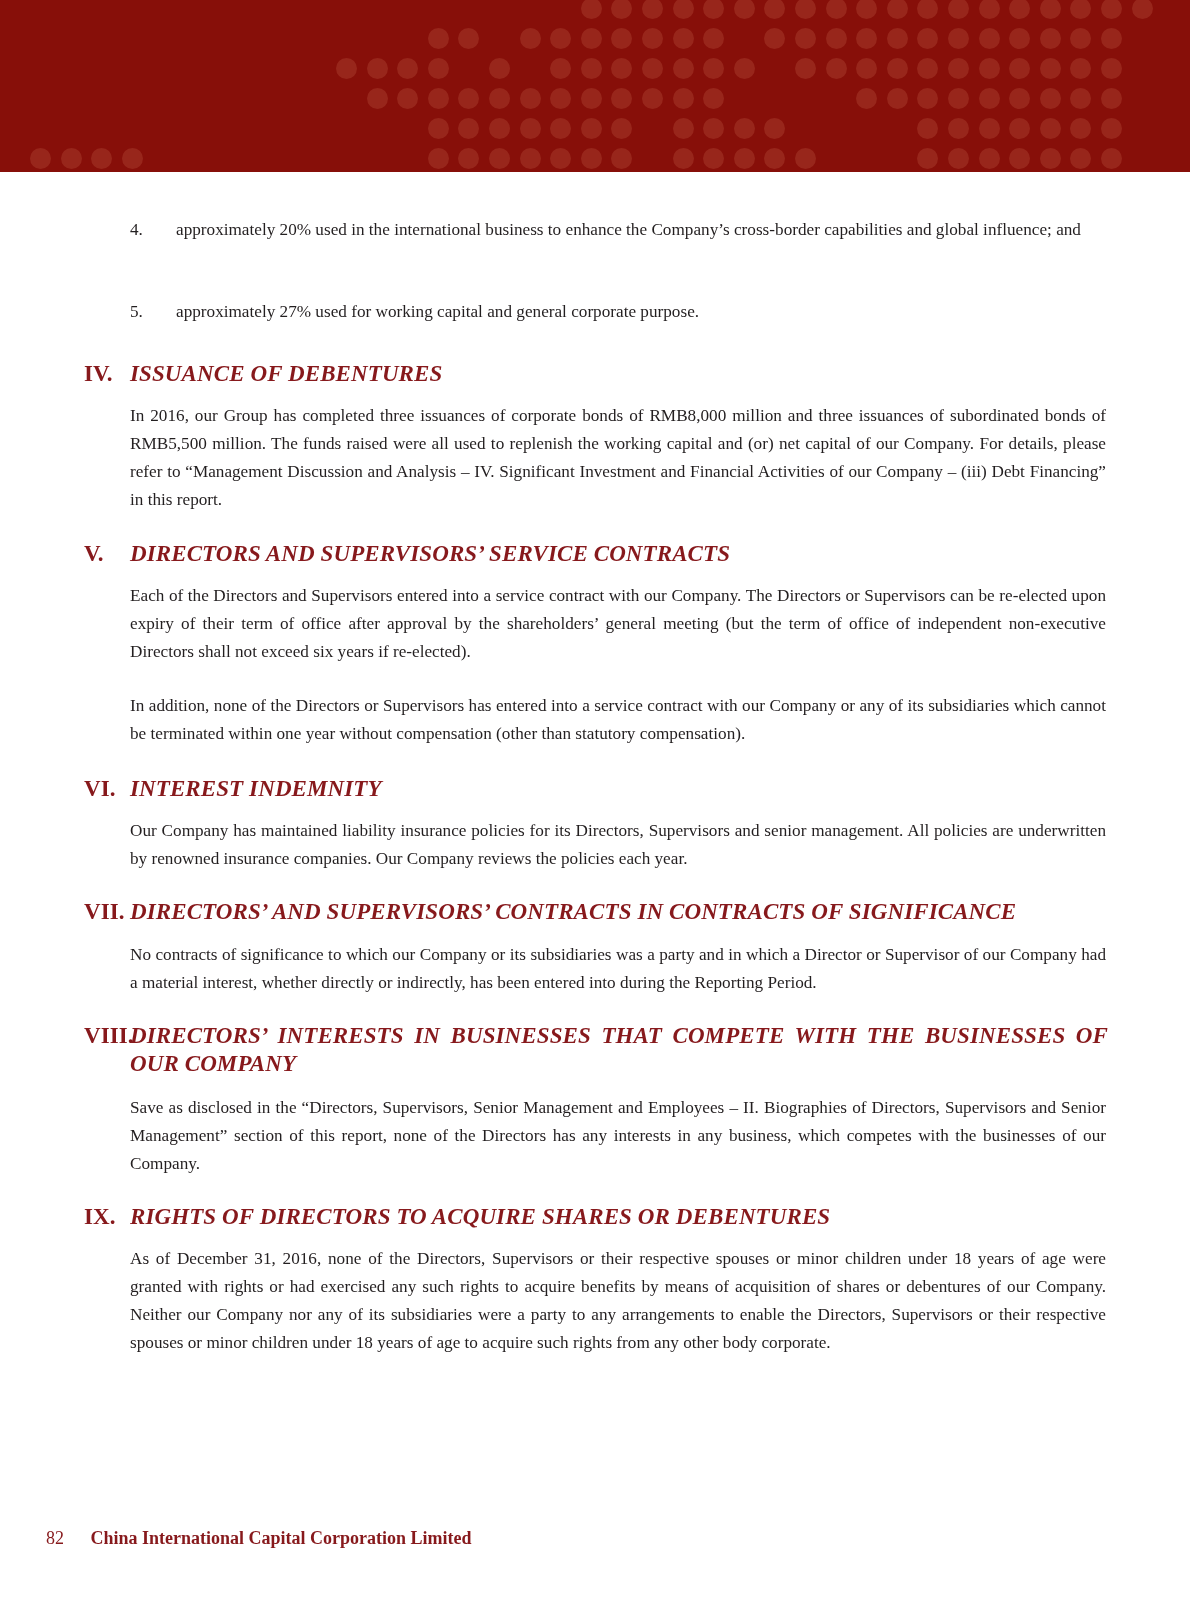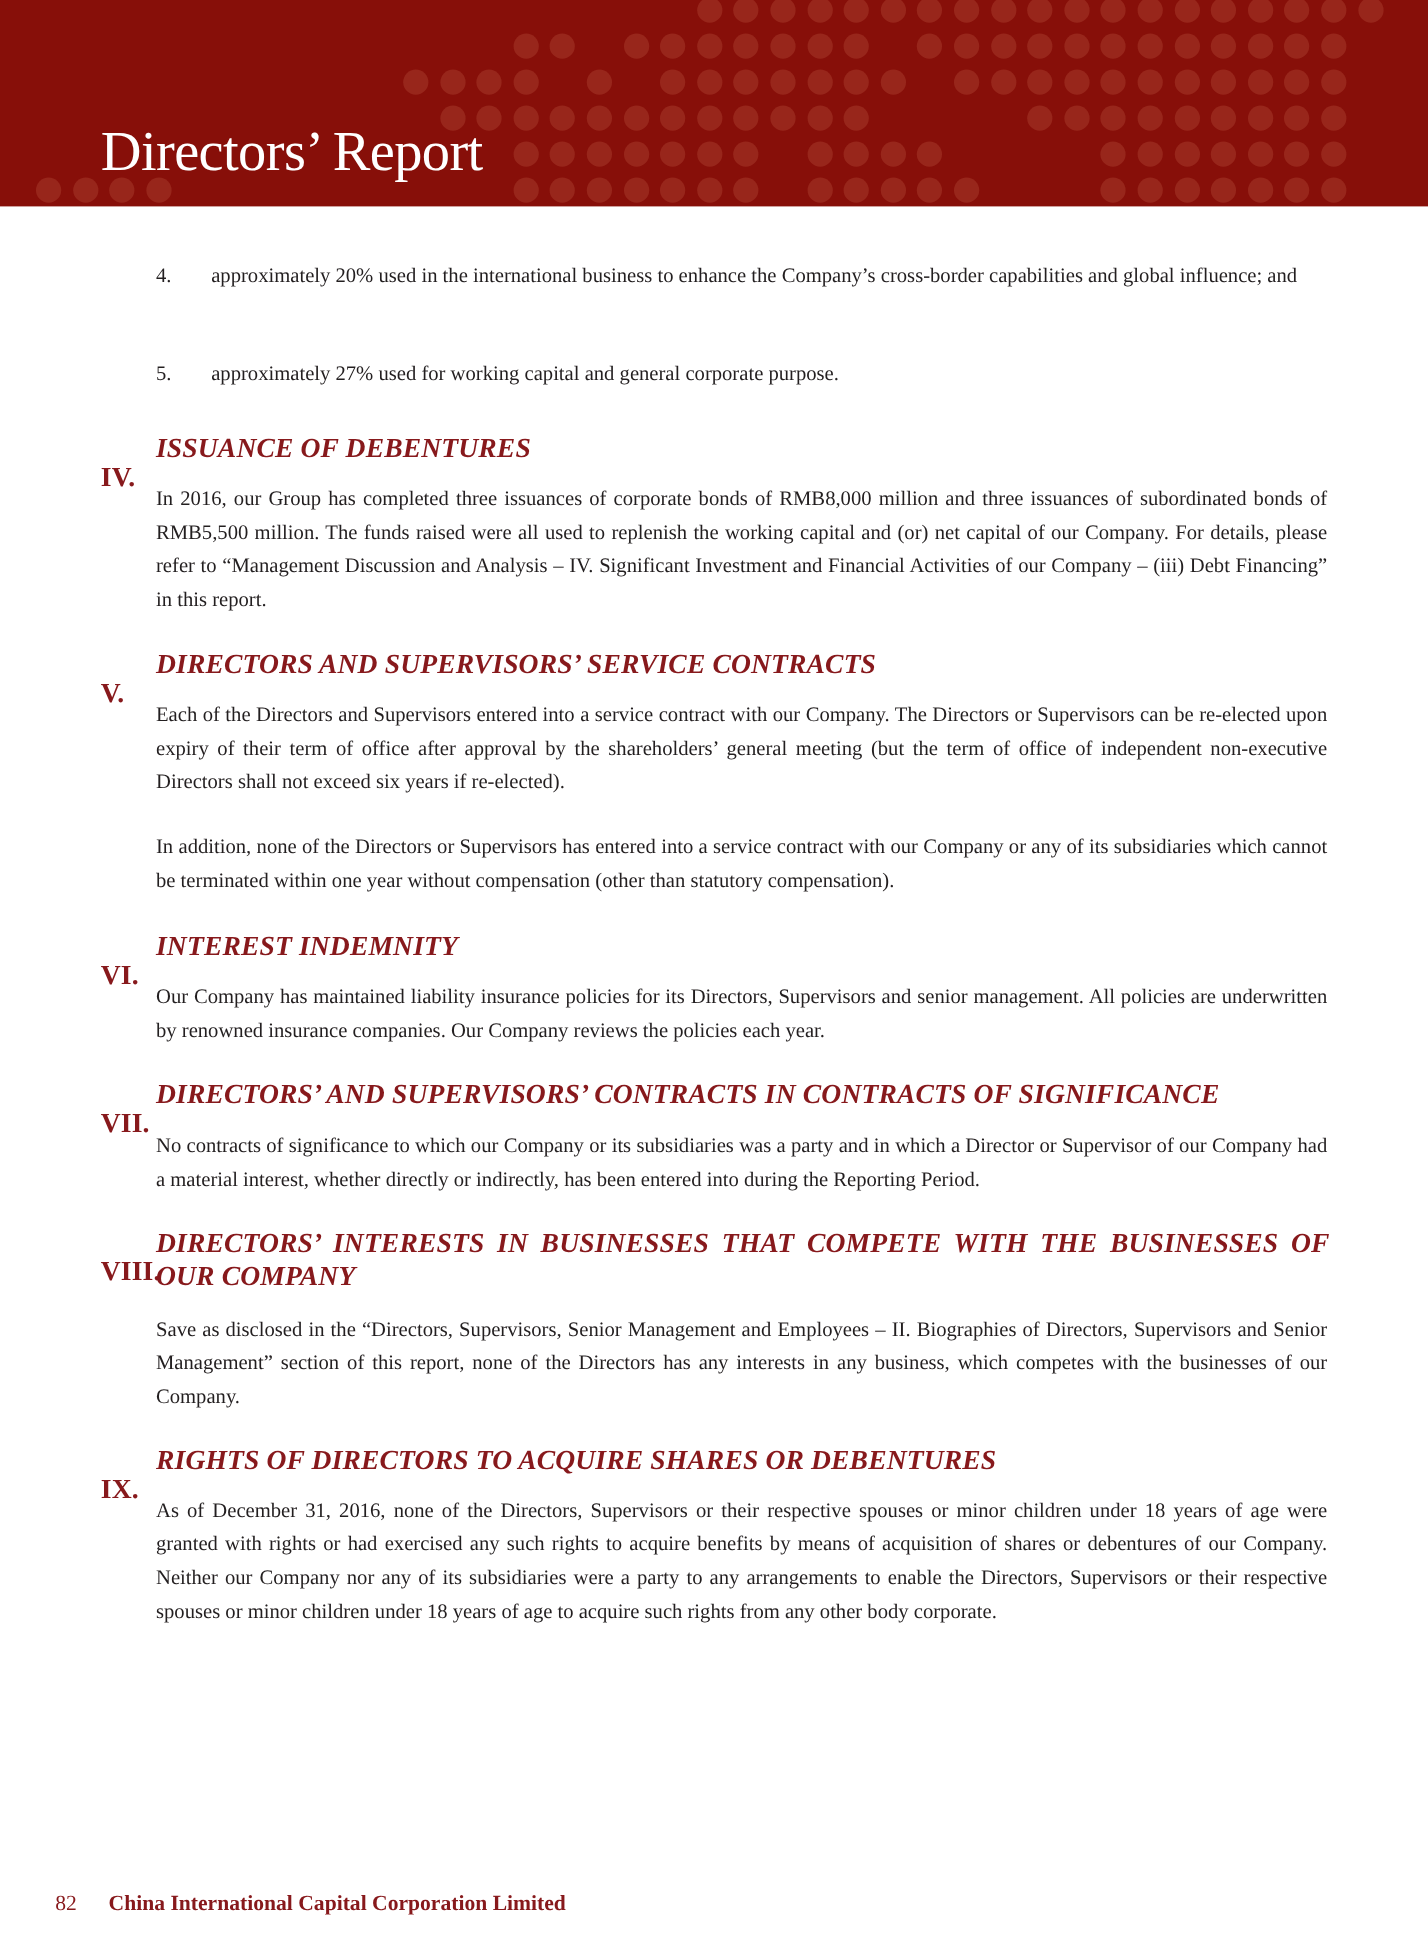--- a/index.html
+++ b/index.html
@@ -11,27 +11,27 @@
   .dot { position: absolute; width: 21px; height: 21px; border-radius: 50%; background: #9b2a1f; opacity: 0.85; }
   .banner-title { position: absolute; left: 84px; top: 104px; font-size: 47px; color: #ffffff; letter-spacing: -0.5px; font-family: "Liberation Serif", serif; line-height: 1; }
 
   .content { position: absolute; left: 0; top: 0; width: 1190px; }
 
   .list-item { position: absolute; left: 130px; width: 976px; font-size: 17.2px; line-height: 28px; }
   .list-num { position: absolute; left: 0; top: 0; }
   .list-text { position: absolute; left: 46px; width: 930px; text-align: justify; }
 
   .heading { position: absolute; left: 84px; width: 1024px; font-size: 23px; color: #87191c; font-weight: bold; line-height: 28px; letter-spacing: 0.1px; }
-  .heading .num { position: absolute; left: 0; top: 0; margin-top: 24px; }
+  .heading .num { position: absolute; left: 0; top: 0; }
   .heading .txt { position: absolute; left: 46px; width: 978px; text-align: justify; text-align-last: left; font-style: italic; }
 
   .para { position: absolute; left: 130px; width: 976px; font-size: 17.2px; line-height: 28px; text-align: justify; }
 
   .footer { position: absolute; top: 1528px; left: 46px; font-size: 18px; color: #87191c; white-space: nowrap; }
-  .footer .page { display: inline-block; width: 40px; margin-top: 48px; }
+  .footer .page { display: inline-block; width: 40px; }
   .footer .name { font-weight: bold; }
 </style>
 </head>
 <body>
 
 <div class="banner">
   <div class="dots" id="dots">
       <div class="dot" style="left: 580.8px; top: -2px;"></div>
       <div class="dot" style="left: 611.4px; top: -2px;"></div>
       <div class="dot" style="left: 642px; top: -2px;"></div>
@@ -151,21 +151,20 @@
       <div class="dot" style="left: 764.4px; top: 148px;"></div>
       <div class="dot" style="left: 795px; top: 148px;"></div>
       <div class="dot" style="left: 917.4px; top: 148px;"></div>
       <div class="dot" style="left: 948px; top: 148px;"></div>
       <div class="dot" style="left: 978.6px; top: 148px;"></div>
       <div class="dot" style="left: 1009.2px; top: 148px;"></div>
       <div class="dot" style="left: 1039.8px; top: 148px;"></div>
       <div class="dot" style="left: 1070.4px; top: 148px;"></div>
       <div class="dot" style="left: 1101px; top: 148px;"></div>
     </div>
-  <div class="banner-title">Directors’ Report</div>
 </div>
 
 <div class="content">
 
   <div class="list-item" style="top:216px;">
     <span class="list-num">4.</span>
     <span class="list-text">approximately 20% used in the international business to enhance the Company’s cross-border capabilities and global influence; and</span>
   </div>
   <div class="list-item" style="top:298px;">
     <span class="list-num">5.</span>

